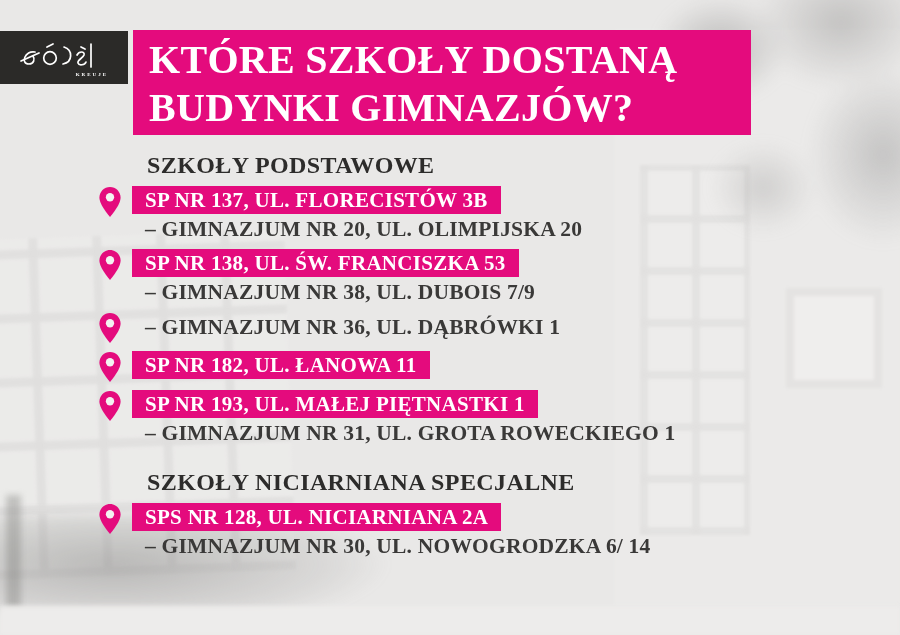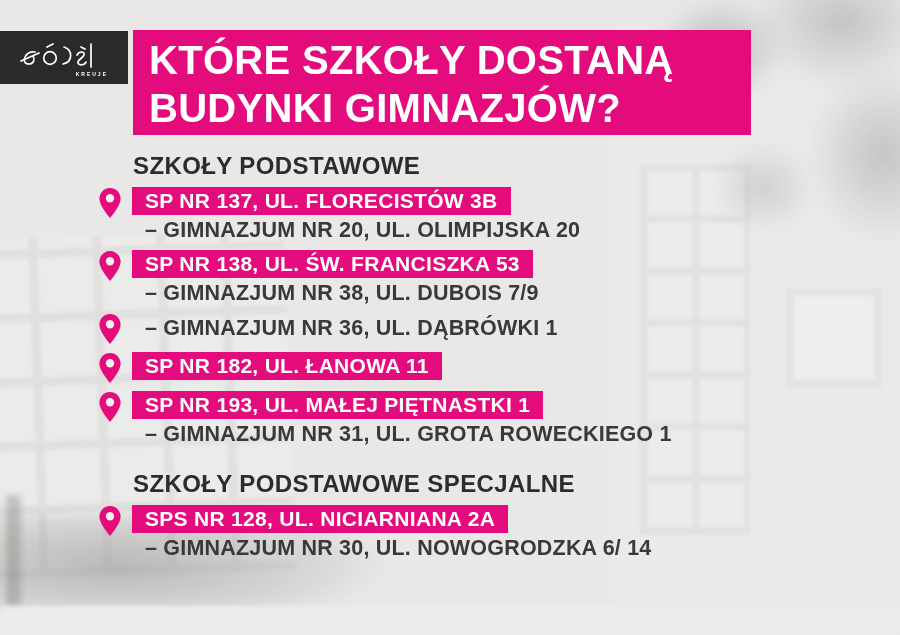--- a/index.html
+++ b/index.html
@@ -8,21 +8,21 @@
     --heading:#2d2c2b;
     --logo_bg:#2b2a28;
     --bg:#e9e8e7;
   }
   *{box-sizing:border-box;}
   html,body{margin:0;padding:0;}
   body{width:900px;height:635px;}
   .canvas{
     position:relative;width:900px;height:635px;overflow:hidden;
     background:var(--bg);
-    font-family:Liberation Sans, sans-serif;font-weight:bold;
+    font-family:Liberation Serif, serif;font-weight:bold;
   }
 
   
   .bg-layer{position:absolute;pointer-events:none;}
   .bg-building-left{
     left:-30px;top:235px;width:320px;height:340px;
     background-color:rgba(243,242,241,.55);
     background-image:
       repeating-linear-gradient(90deg, rgba(212,211,210,.85) 0 9px, rgba(0,0,0,0) 9px 64px),
       repeating-linear-gradient(0deg, rgba(212,211,210,.85) 0 9px, rgba(0,0,0,0) 9px 64px);
@@ -85,21 +85,21 @@
     position:absolute;left:133px;top:30px;width:618px;height:105px;
     background:var(--accent);color:#fff;
     display:flex;flex-direction:column;justify-content:center;
     padding:2px 8px 0 16px;
     font-size:40px;line-height:48px;letter-spacing:.3px;
   }
 
   
   .content{position:absolute;left:99px;top:152px;width:790px;}
   .section-heading{
-    margin:0 0 7px 34px;font-size:24px;letter-spacing:.4px;color:var(--heading);
+    margin:0 0 7px 48px;font-size:24px;letter-spacing:.4px;color:var(--heading);
   }
   .section-heading.second{margin-top:24px;}
   .item{display:flex;align-items:flex-start;margin-bottom:8px;}
   .pin{flex:0 0 22px;width:22px;height:30px;margin:1px 11px 0 0;}
   .school-label{
     display:inline-block;background:var(--accent);color:#fff;
     font-size:21px;line-height:28px;padding:0 13px;letter-spacing:.3px;
     white-space:nowrap;
   }
   .target-line{
@@ -190,21 +190,21 @@
       <svg class="pin" viewBox="0 0 24 34">
         <path d="M12 0C5.4 0 0 5.4 0 12c0 8.7 12 22 12 22s12-13.3 12-22C24 5.4 18.6 0 12 0z" fill="#e40b7d"></path>
         <circle cx="12" cy="11.6" r="4.7" fill="#f3f2f1"></circle>
       </svg>
       <div>
         <span class="school-label">SP NR 193, UL. MAŁEJ PIĘTNASTKI 1</span>
         <div class="target-line">– GIMNAZJUM NR 31, UL. GROTA ROWECKIEGO 1</div>
       </div>
     </div>
 
-    <div class="section-heading second">SZKOŁY PODSTAWOWE SPECJALNE</div>
+    <div class="section-heading second">SZKOŁY NICIARNIANA SPECJALNE</div>
 
     <div class="item">
       <svg class="pin" viewBox="0 0 24 34">
         <path d="M12 0C5.4 0 0 5.4 0 12c0 8.7 12 22 12 22s12-13.3 12-22C24 5.4 18.6 0 12 0z" fill="#e40b7d"></path>
         <circle cx="12" cy="11.6" r="4.7" fill="#f3f2f1"></circle>
       </svg>
       <div>
         <span class="school-label">SPS NR 128, UL. NICIARNIANA 2A</span>
         <div class="target-line">– GIMNAZJUM NR 30, UL. NOWOGRODZKA 6/ 14</div>
       </div>

